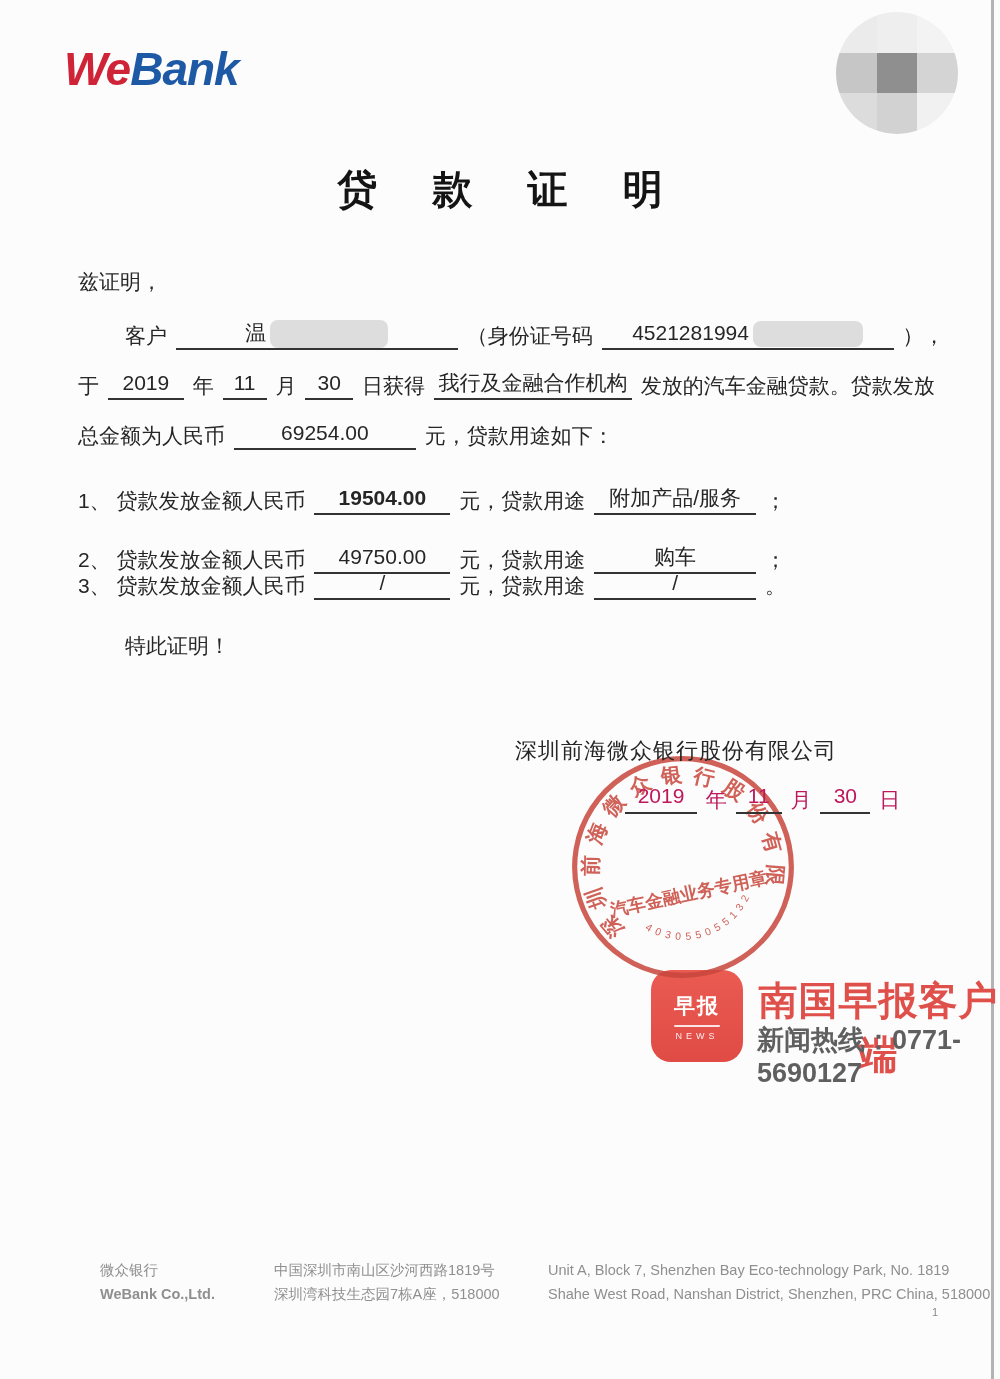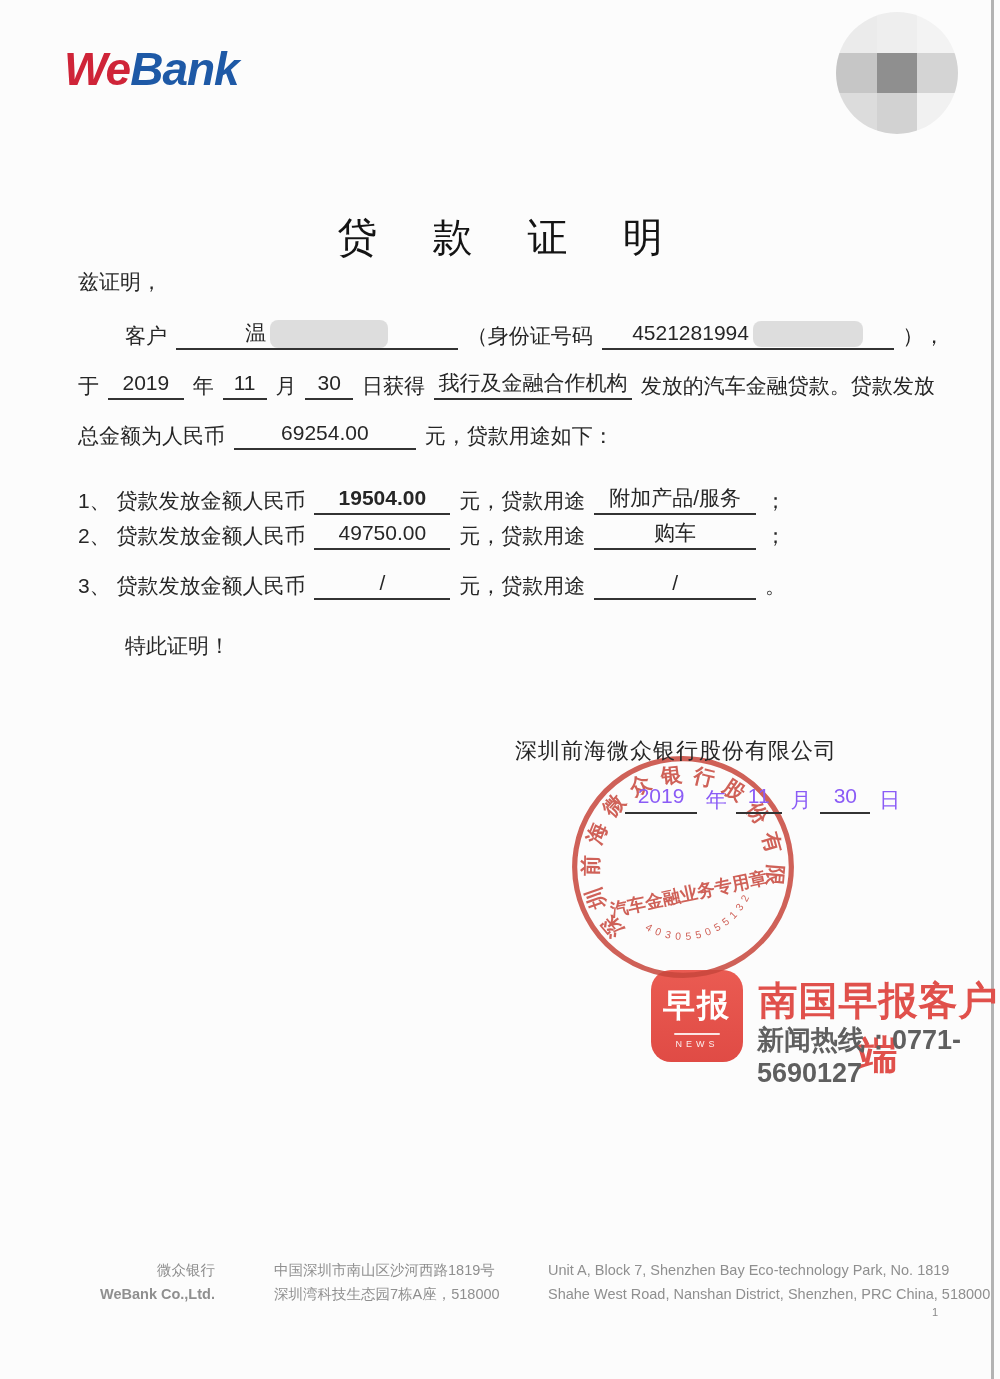--- a/index.html
+++ b/index.html
@@ -15,49 +15,49 @@
   .logo { position:absolute; left:64px; top:42px; font-size:46px; font-weight:800; font-style:italic; letter-spacing:-1px; }
   .logo .we { color:#cf2438; }
   .logo .bank { color:#1e59a6; }
 
   
   .avatar { position:absolute; left:836px; top:12px; width:122px; height:122px; border-radius:50%;
     overflow:hidden; display:grid; grid-template-columns:repeat(3,1fr); grid-template-rows:repeat(3,1fr); }
   .avatar div { width:100%; height:100%; }
 
   .doc-title { position:absolute; left:0; top:162px; width:1000px; text-align:center;
-    font-size:40px; font-weight:normal; letter-spacing:22px; color:#141414; text-indent:22px;margin-top:48px; }
+    font-size:40px; font-weight:bold; letter-spacing:22px; color:#141414; text-indent:22px; }
 
   .line { position:absolute; font-size:21px; white-space:nowrap; color:#262626; }
   .blank { display:inline-block; border-bottom:2px solid #333; text-align:center;
     height:32px; line-height:30px; vertical-align:bottom; margin:0 3px; }
   .blur-blob { display:inline-block; background:#d9d9d9; border-radius:8px; vertical-align:middle;
     margin-left:4px; opacity:.9; }
 
   .closing { position:absolute; left:125px; top:632px; font-size:21px; color:#262626; }
 
   .company-line { position:absolute; left:515px; top:736px; font-size:22px; color:#262626; letter-spacing:1px; z-index:3; }
-  .sig-date { position:absolute; left:622px; top:780px; font-size:21px; color:#8b5cf6; z-index:3; white-space:nowrap; }
+  .sig-date { position:absolute; left:622px; top:780px; font-size:21px; color:#be185d; z-index:3; white-space:nowrap; }
   .sig-date .blank { height:34px; line-height:32px; }
 
   .stamp { position:absolute; left:558px; top:742px; width:250px; height:250px; z-index:2;
     opacity:.85; transform:rotate(-12deg); }
 
   
   .wm-badge { position:absolute; left:651px; top:970px; width:92px; height:92px; border-radius:20px;
     background:linear-gradient(180deg,#ea5b52,#e04b45); color:#fff; text-align:center; }
-  .wm-badge .t { font-size:32px; font-weight:bold; margin-top:14px; letter-spacing:2px; }
+  .wm-badge .t { font-size:21px; font-weight:bold; margin-top:22px; letter-spacing:2px; }
   .wm-badge .bar { width:46px; height:2px; background:rgba(255,255,255,.85); margin:5px auto 4px; border-radius:2px; }
   .wm-badge .s { font-size:9px; letter-spacing:4px; color:rgba(255,255,255,.9); }
   .wm-title { position:absolute; left:757px; top:974px; font-size:39px; font-weight:bold; color:#e0504b; letter-spacing:1px;text-align:center; }
   .wm-hotline { position:absolute; left:757px; top:1022px; font-size:27px; font-weight:bold; color:#5f5f5f; }
 
   
   .footer { position:absolute; top:1258px; font-size:14.5px; line-height:24px; color:#8f8f8f; }
-  .f-left { left:100px;text-align:right; }
+  .f-left { left:100px; }
   .f-left .en { font-weight:bold; }
   .f-mid { left:274px; }
   .f-right { left:518px;margin-left:30px; }
   .page-num { position:absolute; left:932px; top:1306px; font-size:11px; color:#888; }
 </style>
 </head>
 <body>
 
 <div class="page">
   <div class="edge-line"></div>
@@ -114,21 +114,21 @@
     <span>元，贷款用途</span>
     <span class="blank" style="width:162px;margin-top:15px;"><span>附加产品/服务</span></span>
     <span>；</span>
   </div>
 
   <div class="line" style="left:78px; top:518px;">
     <span>2、</span>
     <span>贷款发放金额人民币</span>
     <span class="blank" style="width:136px;"><span>49750.00</span></span>
     <span>元，贷款用途</span>
-    <span class="blank" style="width:162px;"><span>购车</span></span>
+    <span class="blank" style="width:162px;margin-top:24px;"><span>购车</span></span>
     <span>；</span>
   </div>
 
   <div class="line" style="left:78px; top:568px;">
     <span>3、</span>
     <span>贷款发放金额人民币</span>
     <span class="blank" style="width:136px;"><span>/</span></span>
     <span>元，贷款用途</span>
     <span class="blank" style="width:162px;"><span>/</span></span>
     <span>。</span>

